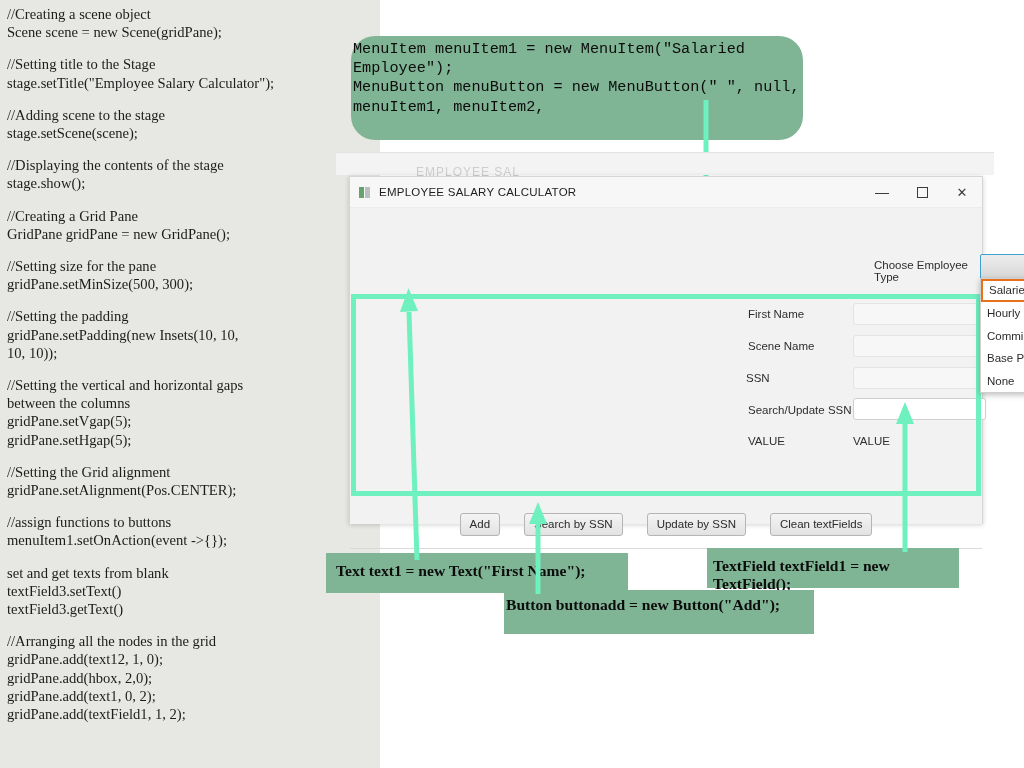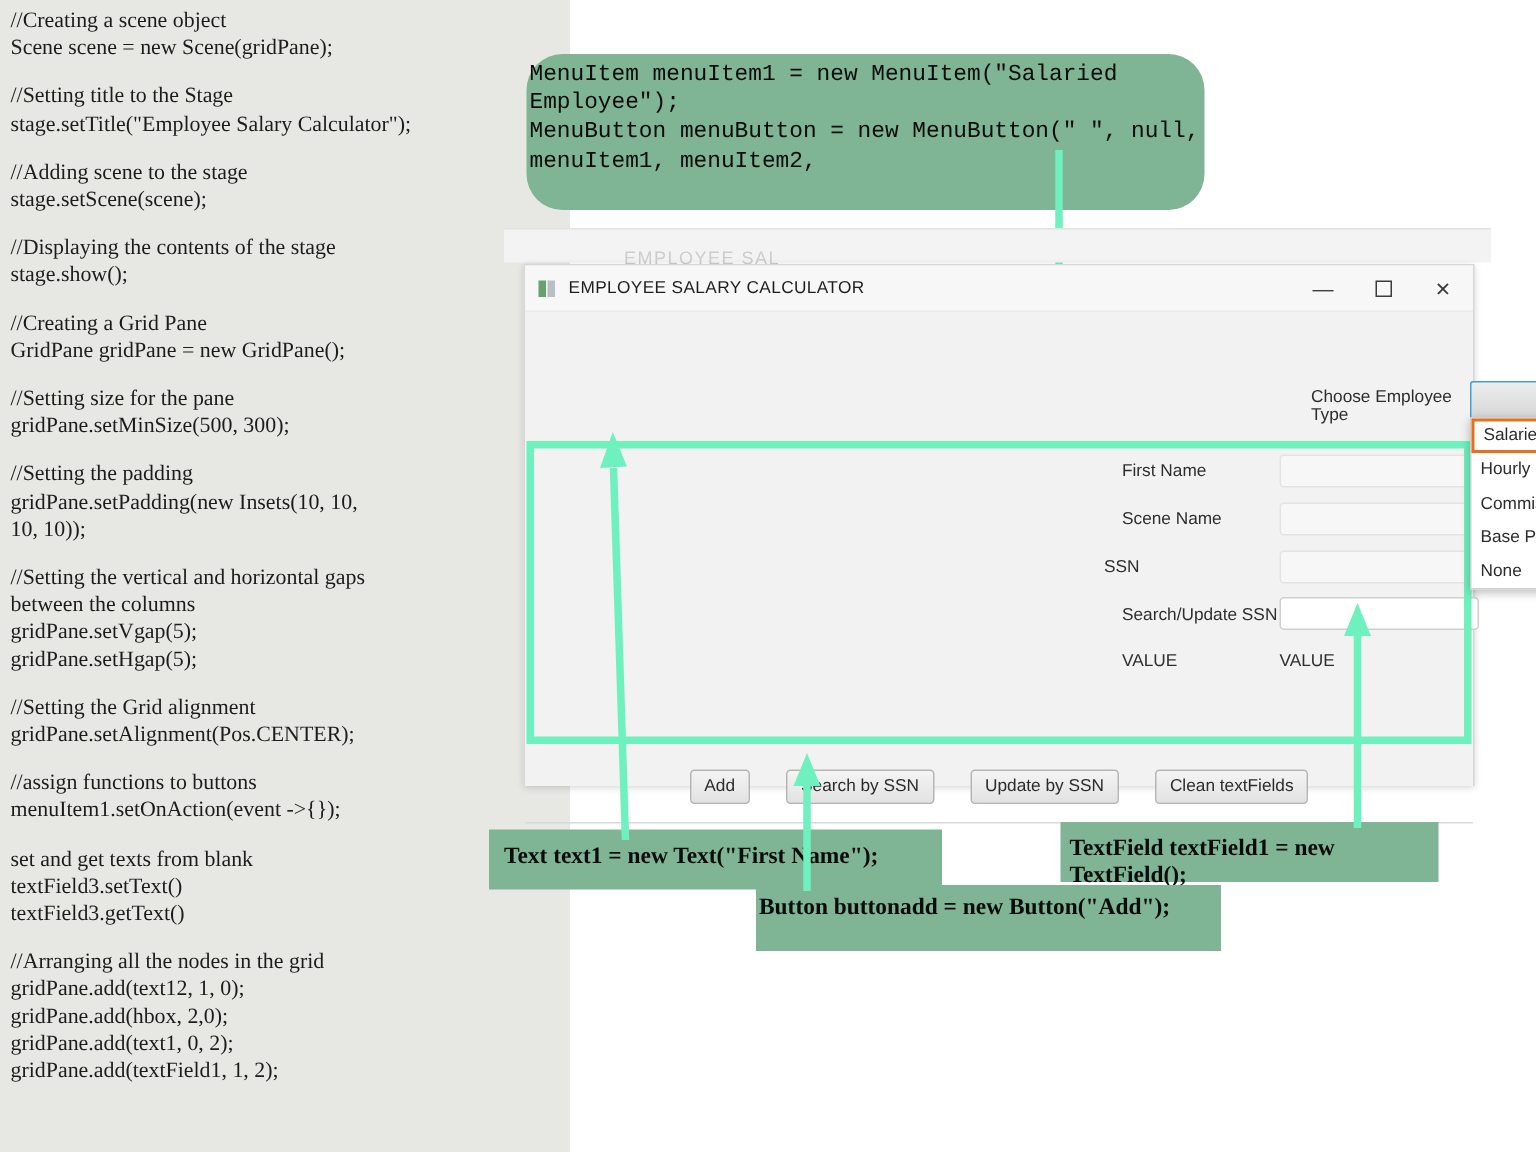--- a/index.html
+++ b/index.html
@@ -155,21 +155,21 @@
     <div id="choose-row">
       <div id="choose-label">Choose Employee Type</div>
       <div id="dropdown">
         <span></span>
         
       </div>
     </div>
 
     <div class="flabel" style="left:398px;top:100px;">First Name</div>
     <div class="flabel" style="left:398px;top:132px;">Scene Name</div>
-    <div class="flabel" style="left:386px;top:164px;">SSN</div>
+    <div class="flabel" style="left:396px;top:164px;">SSN</div>
     <div class="flabel" style="left:398px;top:196px;">Search/Update SSN</div>
     <div class="flabel" style="left:398px;top:227px;">VALUE</div>
     <div class="flabel" style="left:503px;top:227px;">VALUE</div>
 
     <div class="tfield" style="left:503px;top:95px;width:432px;"></div>
     <div class="tfield" style="left:503px;top:127px;width:432px;"></div>
     <div class="tfield" style="left:503px;top:159px;width:432px;"></div>
     <div class="tfield active" style="left:503px;top:190px;width:133px;"></div>
 
     <div id="dropdown-list">

